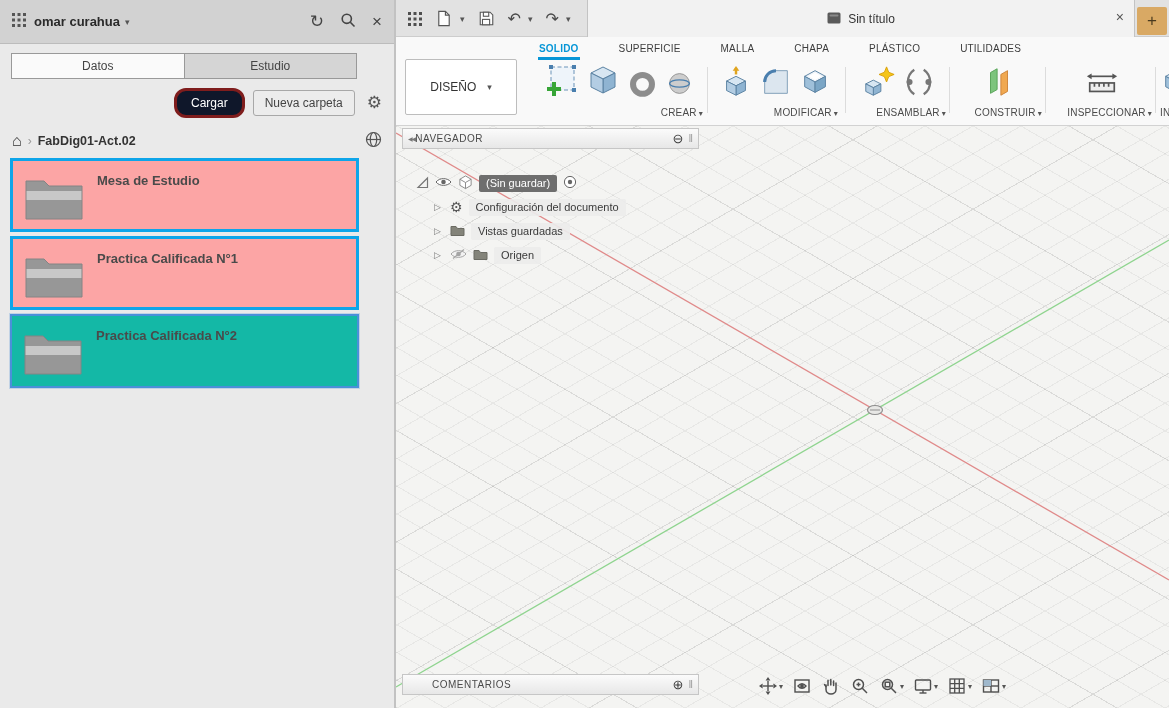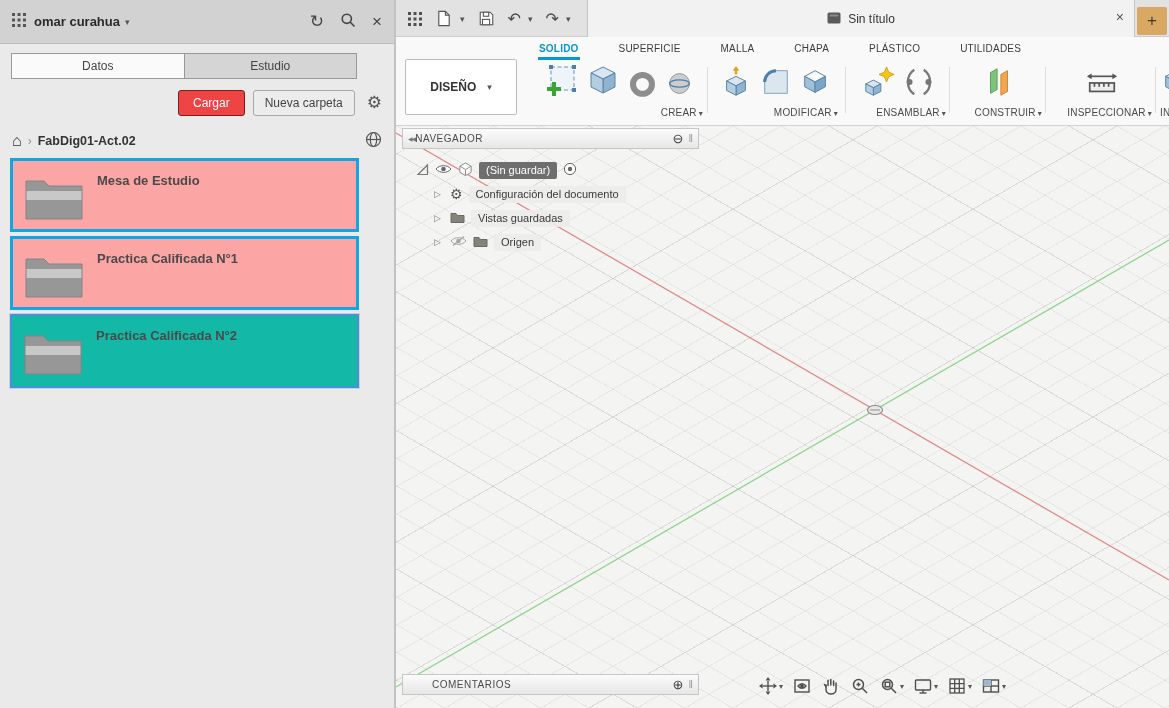--- a/index.html
+++ b/index.html
@@ -11,21 +11,21 @@
   .dp-topbar{position:absolute;top:0;left:0;width:100%;height:44px;background:#d2d2d2;border-bottom:1px solid #bcbcbc;display:flex;align-items:center;padding:0 12px}
   .dp-user{margin-left:8px;font-size:13px;font-weight:bold;color:#2a2a2a}
   .caret{font-size:9px;color:#555;margin-left:5px}
   .dp-top-right{margin-left:auto;display:flex;align-items:center;gap:16px}
   .glyph-btn{font-size:17px;color:#444;line-height:1;cursor:default}
   .dp-tabs{position:absolute;top:53px;left:11px;width:346px;height:26px;display:flex}
   .dp-tab{flex:1;display:flex;align-items:center;justify-content:center;font-size:12px;color:#444;border:1px solid #999;background:#d5d5d5}
   .dp-tab.active{background:#fafafa}
   .dp-tab + .dp-tab{border-left:none}
   .dp-actions{position:absolute;top:89px;left:0;right:12px;height:27px;display:flex;justify-content:flex-end;align-items:center;gap:8px}
-  .btn-blue{background:#ef4444;border:1px solid #7f1d1d;border-radius:3px;color:#fff;font-size:12px;padding:5px 14px}
+  .btn-blue{background:#0f172a;border:3px solid #7f1d1d;border-radius:12px;color:#fff;font-size:12px;padding:5px 14px}
   .btn-gray{background:#ececec;border:1px solid #a8a8a8;border-radius:3px;color:#444;font-size:12px;padding:5px 11px}
   .gear-glyph{font-size:17px;color:#555;margin-left:4px}
   .dp-crumb{position:absolute;top:130px;left:12px;right:12px;height:22px;display:flex;align-items:center;gap:6px}
   .home-glyph{font-size:16px;color:#333;line-height:1}
   .crumb-sep{color:#999;font-size:12px}
   .crumb-name{font-size:12.5px;font-weight:bold;color:#333}
   .crumb-right{margin-left:auto}
   .dp-list{position:absolute;top:158px;left:10px;width:349px}
   .card{position:relative;height:74px;margin-bottom:4px;background:#fca5a5;border:3px solid #0ea5e9;padding:12px}
   .card.selected{background:#14b8a6;border:2px solid #4a90d9;box-shadow:0 0 0 1px rgba(74,144,217,.25)}
@@ -39,21 +39,21 @@
   .tb-item{display:flex;align-items:center;gap:2px}
   .uglyph{font-size:16px;color:#4a4a4a;line-height:1}
   .doc-tab{position:absolute;left:191px;right:34px;top:0;height:37px;background:#f2f2f2;border-left:1px solid #c3c3c3;border-right:1px solid #c3c3c3;display:flex;align-items:center;justify-content:center;gap:7px}
   .doc-tab-title{font-size:12px;color:#333}
   .doc-close{position:absolute;right:10px;top:9px;font-size:14px;color:#555}
   .new-tab{position:absolute;right:2px;top:7px;width:30px;height:28px;background:#d9a964;border-radius:2px;display:flex;align-items:center;justify-content:center;font-size:17px;color:#4a3a1e}
 
   
   .ribbon{position:absolute;top:37px;left:0;width:100%;height:89px;background:#f9f9f9;border-bottom:1px solid #d2d2d2;overflow:hidden}
   .ws-box{position:absolute;left:9px;top:22px;width:112px;height:56px;background:#fff;border:1px solid #bdbdbd;border-radius:2px;display:flex;align-items:center;justify-content:center;gap:6px}
-  .ws-label{font-size:12px;font-weight:bold;color:#333}
+  .ws-label{font-size:12px;font-weight:normal;color:#333}
   .ribbon-tabs{position:absolute;left:142px;top:4px;display:flex;gap:38px}
   .rtab{font-size:10px;color:#3c3c3c;padding:2px 1px 3px;letter-spacing:.2px}
   .rtab.active{color:#0696d7;font-weight:bold;border-bottom:3px solid #0696d7}
   .tool-group{position:absolute;top:24px;text-align:right}
   .tg-icons{display:flex;align-items:flex-end;justify-content:center;gap:6px;height:42px}
   .tg-label{margin-top:4px;font-size:10px;color:#4a4a4a;letter-spacing:.2px}
   .tg-label .caret{font-size:8px;margin-left:2px}
   .group-sep{position:absolute;top:30px;height:46px;width:1px;background:#dcdcdc}
 
   
@@ -66,21 +66,21 @@
   .axes{position:absolute;inset:0}
 
   
   .panel-bar{height:21px;background:linear-gradient(#fbfbfb,#e7e7e7);border:1px solid #c6c6c6;display:flex;align-items:center;padding:0 5px}
   .browser{position:absolute;left:6px;top:2px;width:297px}
   .collapse-glyph{font-size:6px;color:#777;letter-spacing:-1px}
   .panel-title{font-size:10px;color:#4a4a4a;letter-spacing:.5px;}
   .panel-bar .right{margin-left:auto;display:flex;align-items:center;gap:5px}
   .circle-glyph{font-size:13px;color:#3a3a3a;line-height:1}
   .grip-glyph{font-size:11px;color:#9a9a9a;line-height:1}
-  .tree{margin-top:9px}
+  .tree{margin-top:22px}
   .tree-row{display:flex;align-items:center;gap:6px;height:24px;font-size:11px;color:#333}
   .tree-row.lv0{padding-left:14px}
   .tree-row.lv1{padding-left:32px}
   .expander{font-size:9px;color:#777;width:10px}
   .pill{background:rgba(236,236,236,.92);border-radius:2px;padding:2.5px 7px;color:#3a3a3a}
   .pill.dark{background:#6e6e6e;color:#fff}
   .tree-gear{font-size:14px;color:#555;line-height:1}
 
   
   .comments{position:absolute;left:6px;bottom:13px;width:297px}

